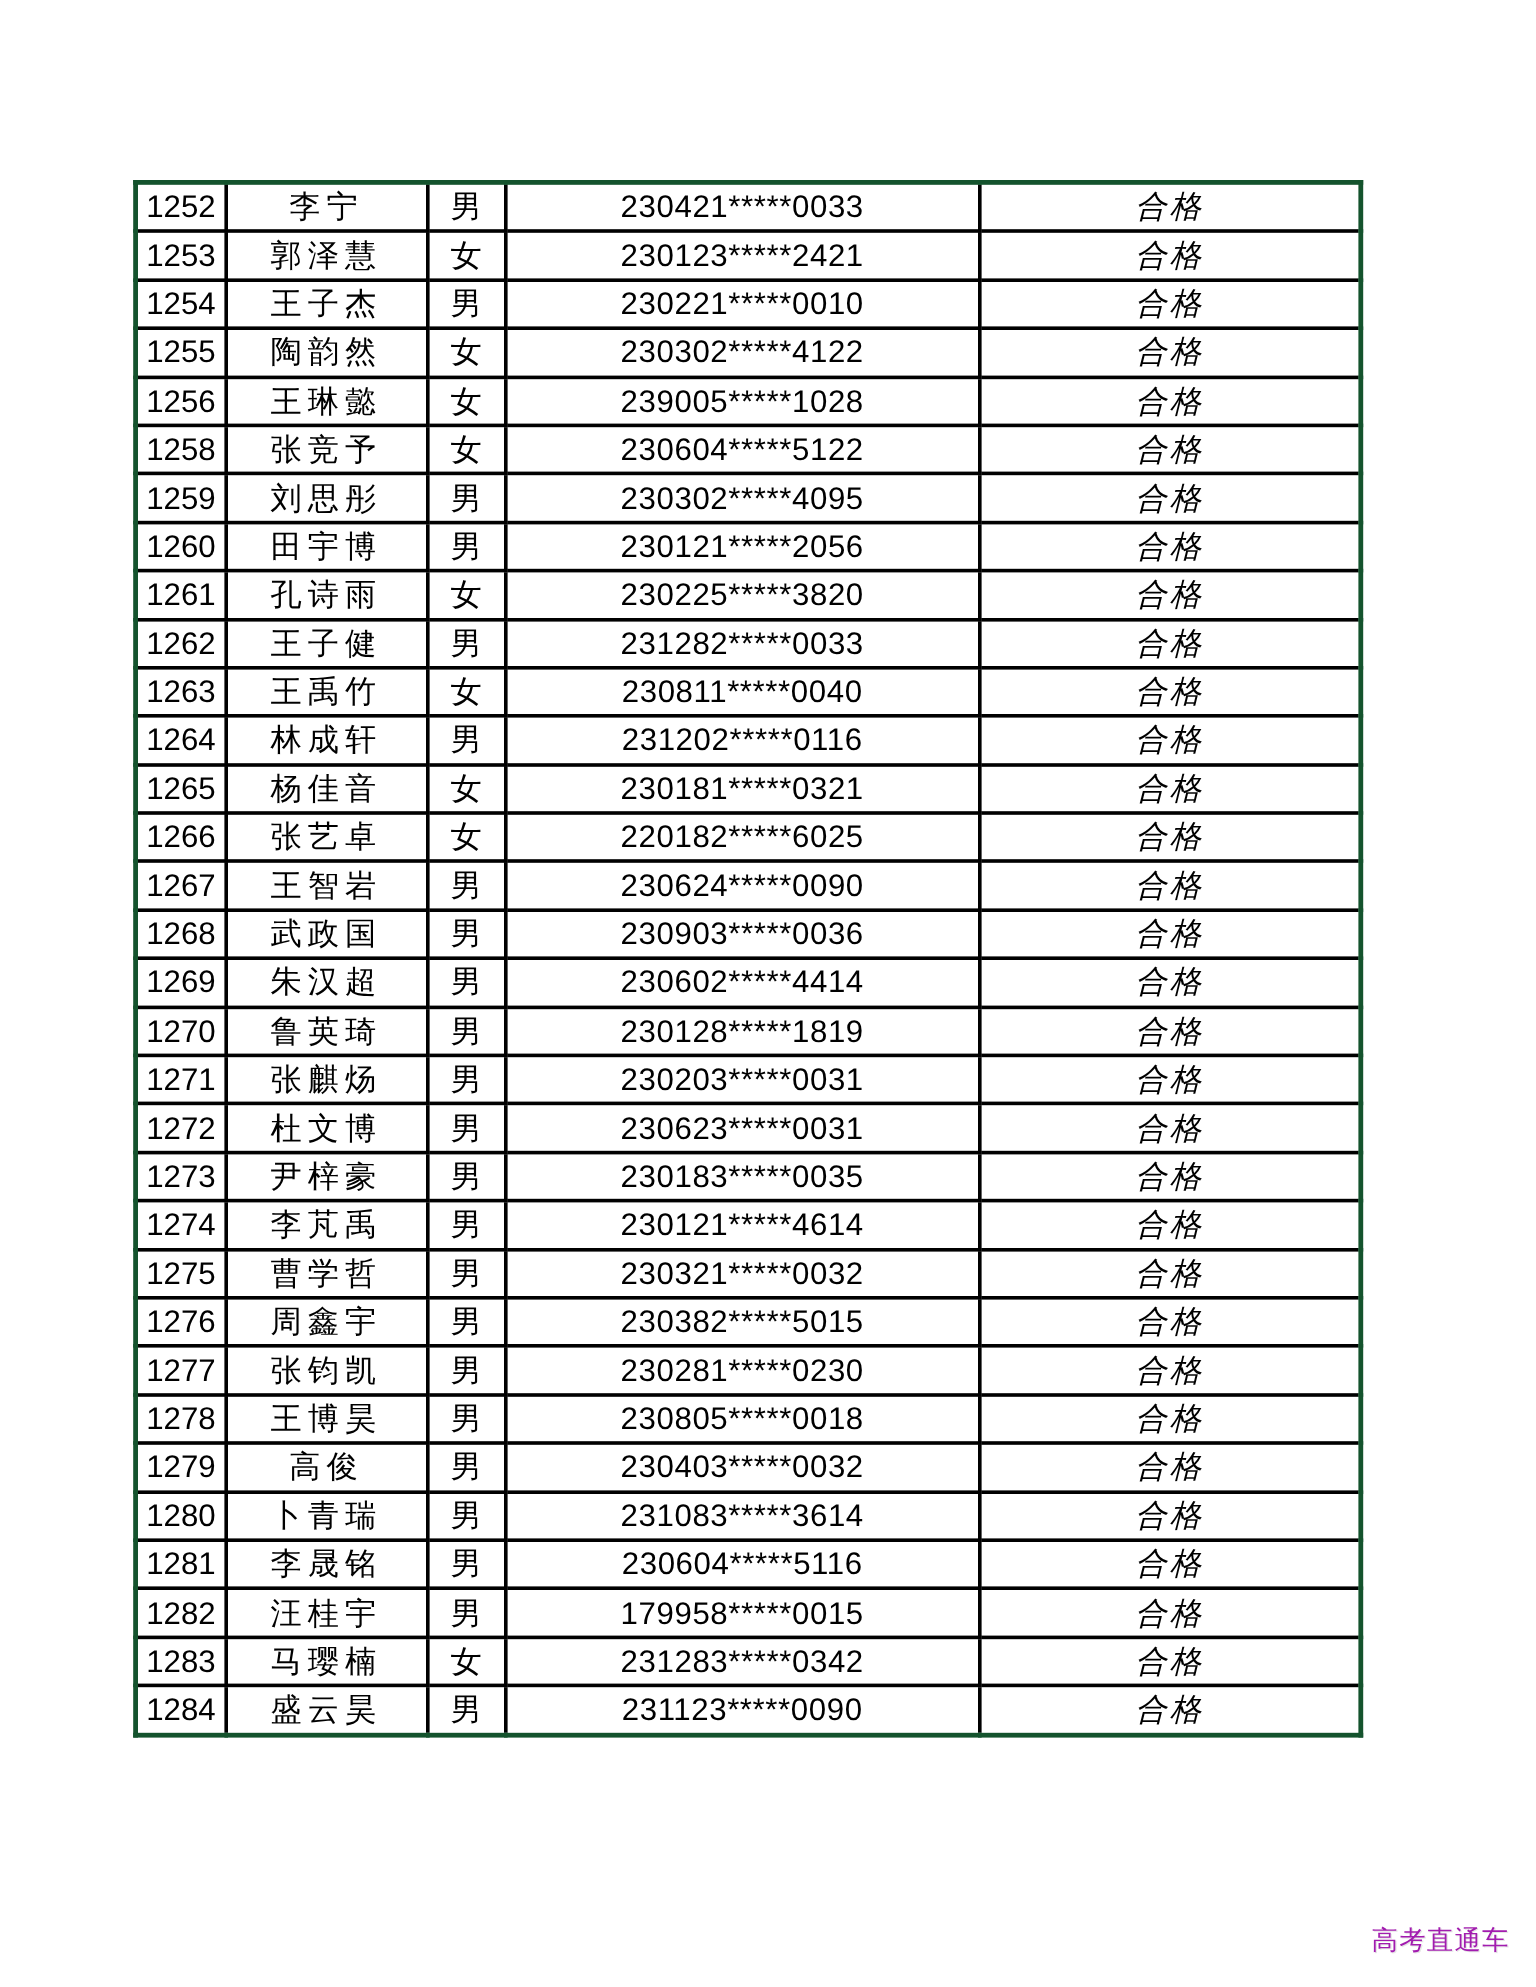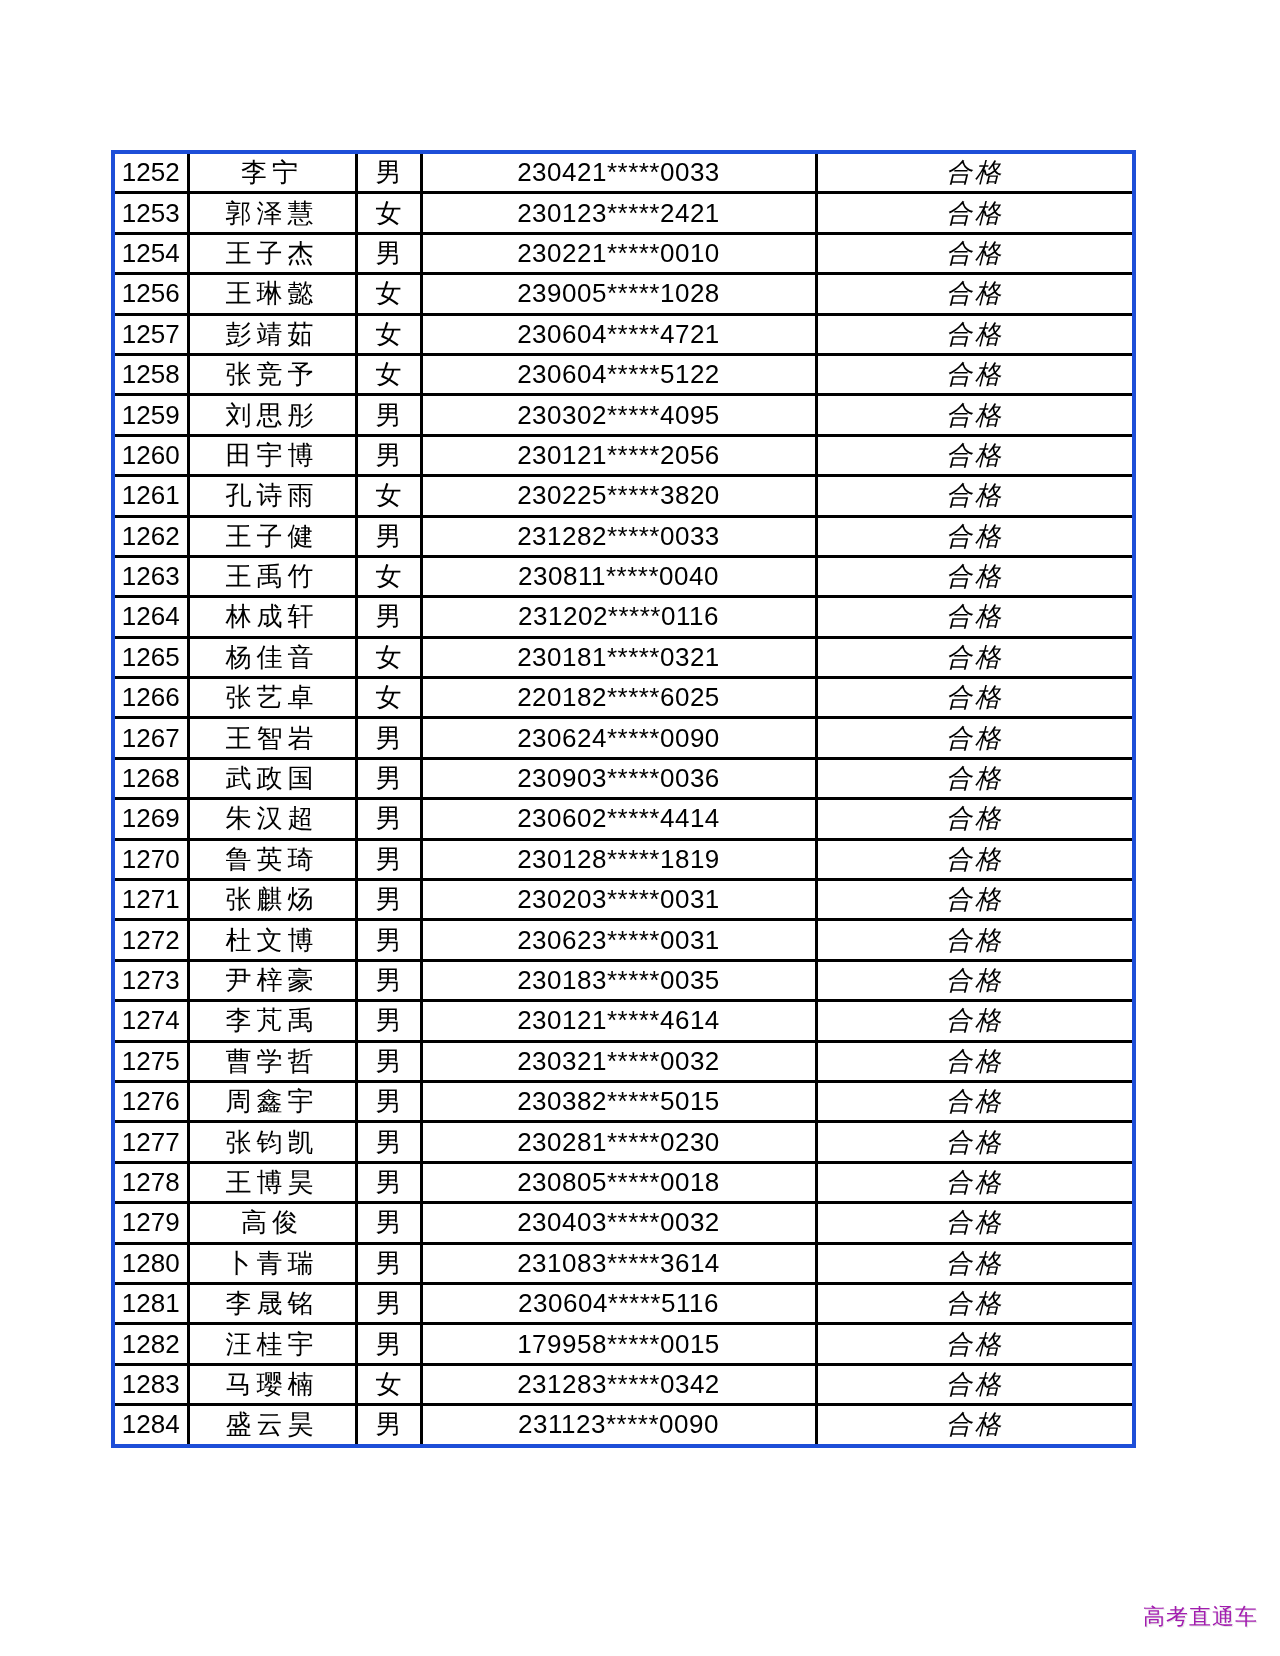--- a/index.html
+++ b/index.html
@@ -14,21 +14,21 @@
     font-family: "Liberation Sans", "DejaVu Sans", sans-serif;
     color: #000000;
   }
   table.results {
     position: absolute;
     left: 111px;
     top: 150px;
     width: 1021px;
     border-collapse: collapse;
     table-layout: fixed;
-    border: 4px solid #1d4ed8;
+    border: 4px solid #14532d;
   }
   table.results td {
     border: 3px solid #000000;
     height: 37.4px;
     text-align: center;
     vertical-align: middle;
     font-size: 26px;
     padding: 0;
     overflow: hidden;
     white-space: nowrap;
@@ -75,31 +75,31 @@
     <td class="c-status">合格</td>
   </tr>
       <tr>
     <td class="c-index">1254</td>
     <td class="c-name">王子杰</td>
     <td class="c-gender">男</td>
     <td class="c-id">230221*****0010</td>
     <td class="c-status">合格</td>
   </tr>
       <tr>
+    <td class="c-index">1255</td>
+    <td class="c-name">陶韵然</td>
+    <td class="c-gender">女</td>
+    <td class="c-id">230302*****4122</td>
+    <td class="c-status">合格</td>
+  </tr>
+      <tr>
     <td class="c-index">1256</td>
     <td class="c-name">王琳懿</td>
     <td class="c-gender">女</td>
     <td class="c-id">239005*****1028</td>
-    <td class="c-status">合格</td>
-  </tr>
-      <tr>
-    <td class="c-index">1257</td>
-    <td class="c-name">彭靖茹</td>
-    <td class="c-gender">女</td>
-    <td class="c-id">230604*****4721</td>
     <td class="c-status">合格</td>
   </tr>
       <tr>
     <td class="c-index">1258</td>
     <td class="c-name">张竞予</td>
     <td class="c-gender">女</td>
     <td class="c-id">230604*****5122</td>
     <td class="c-status">合格</td>
   </tr>
       <tr>

